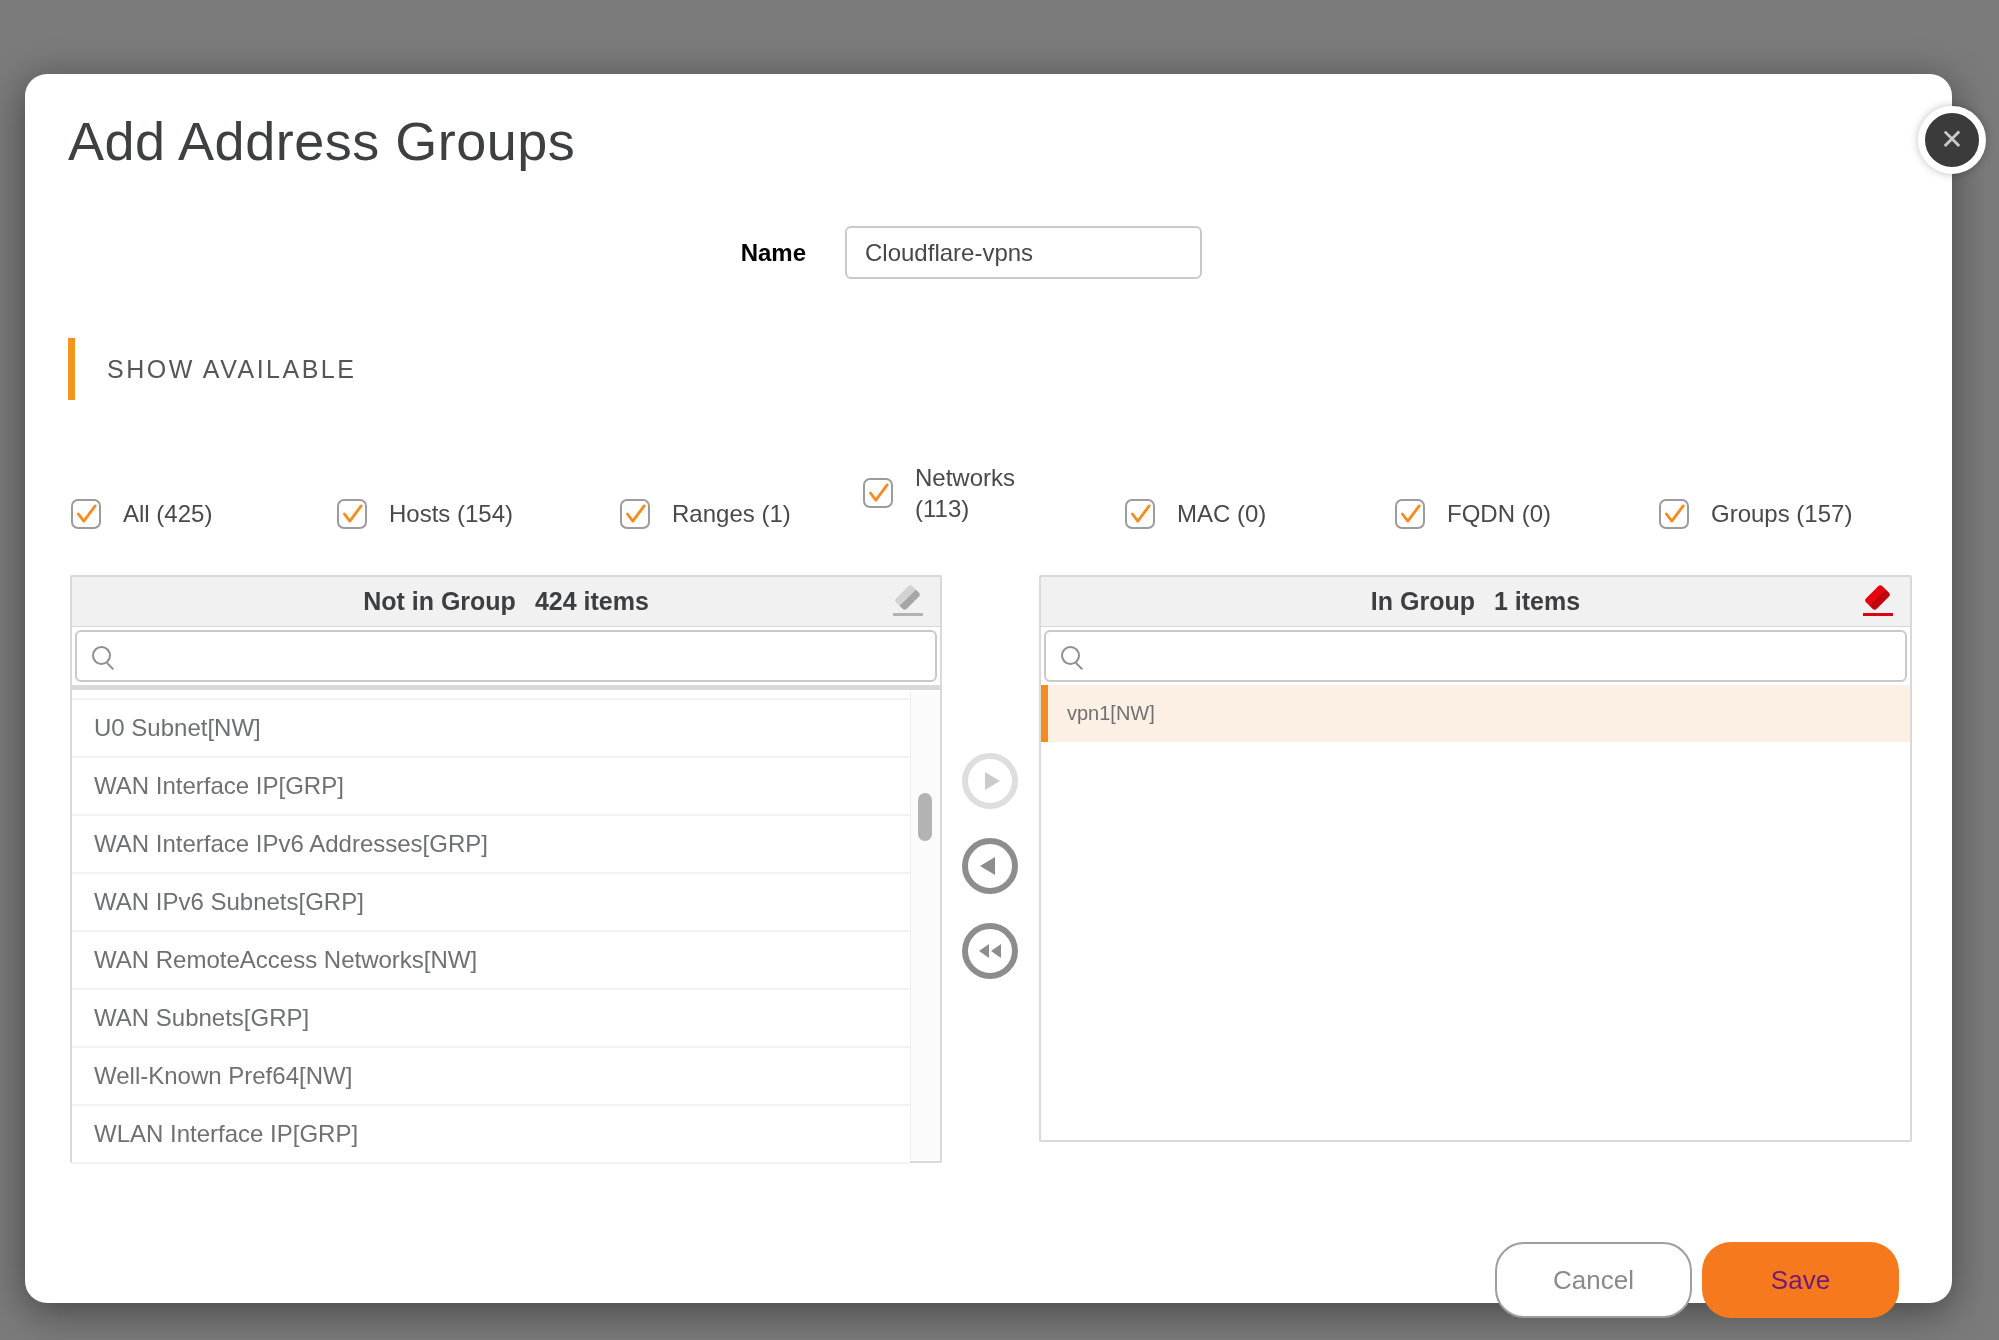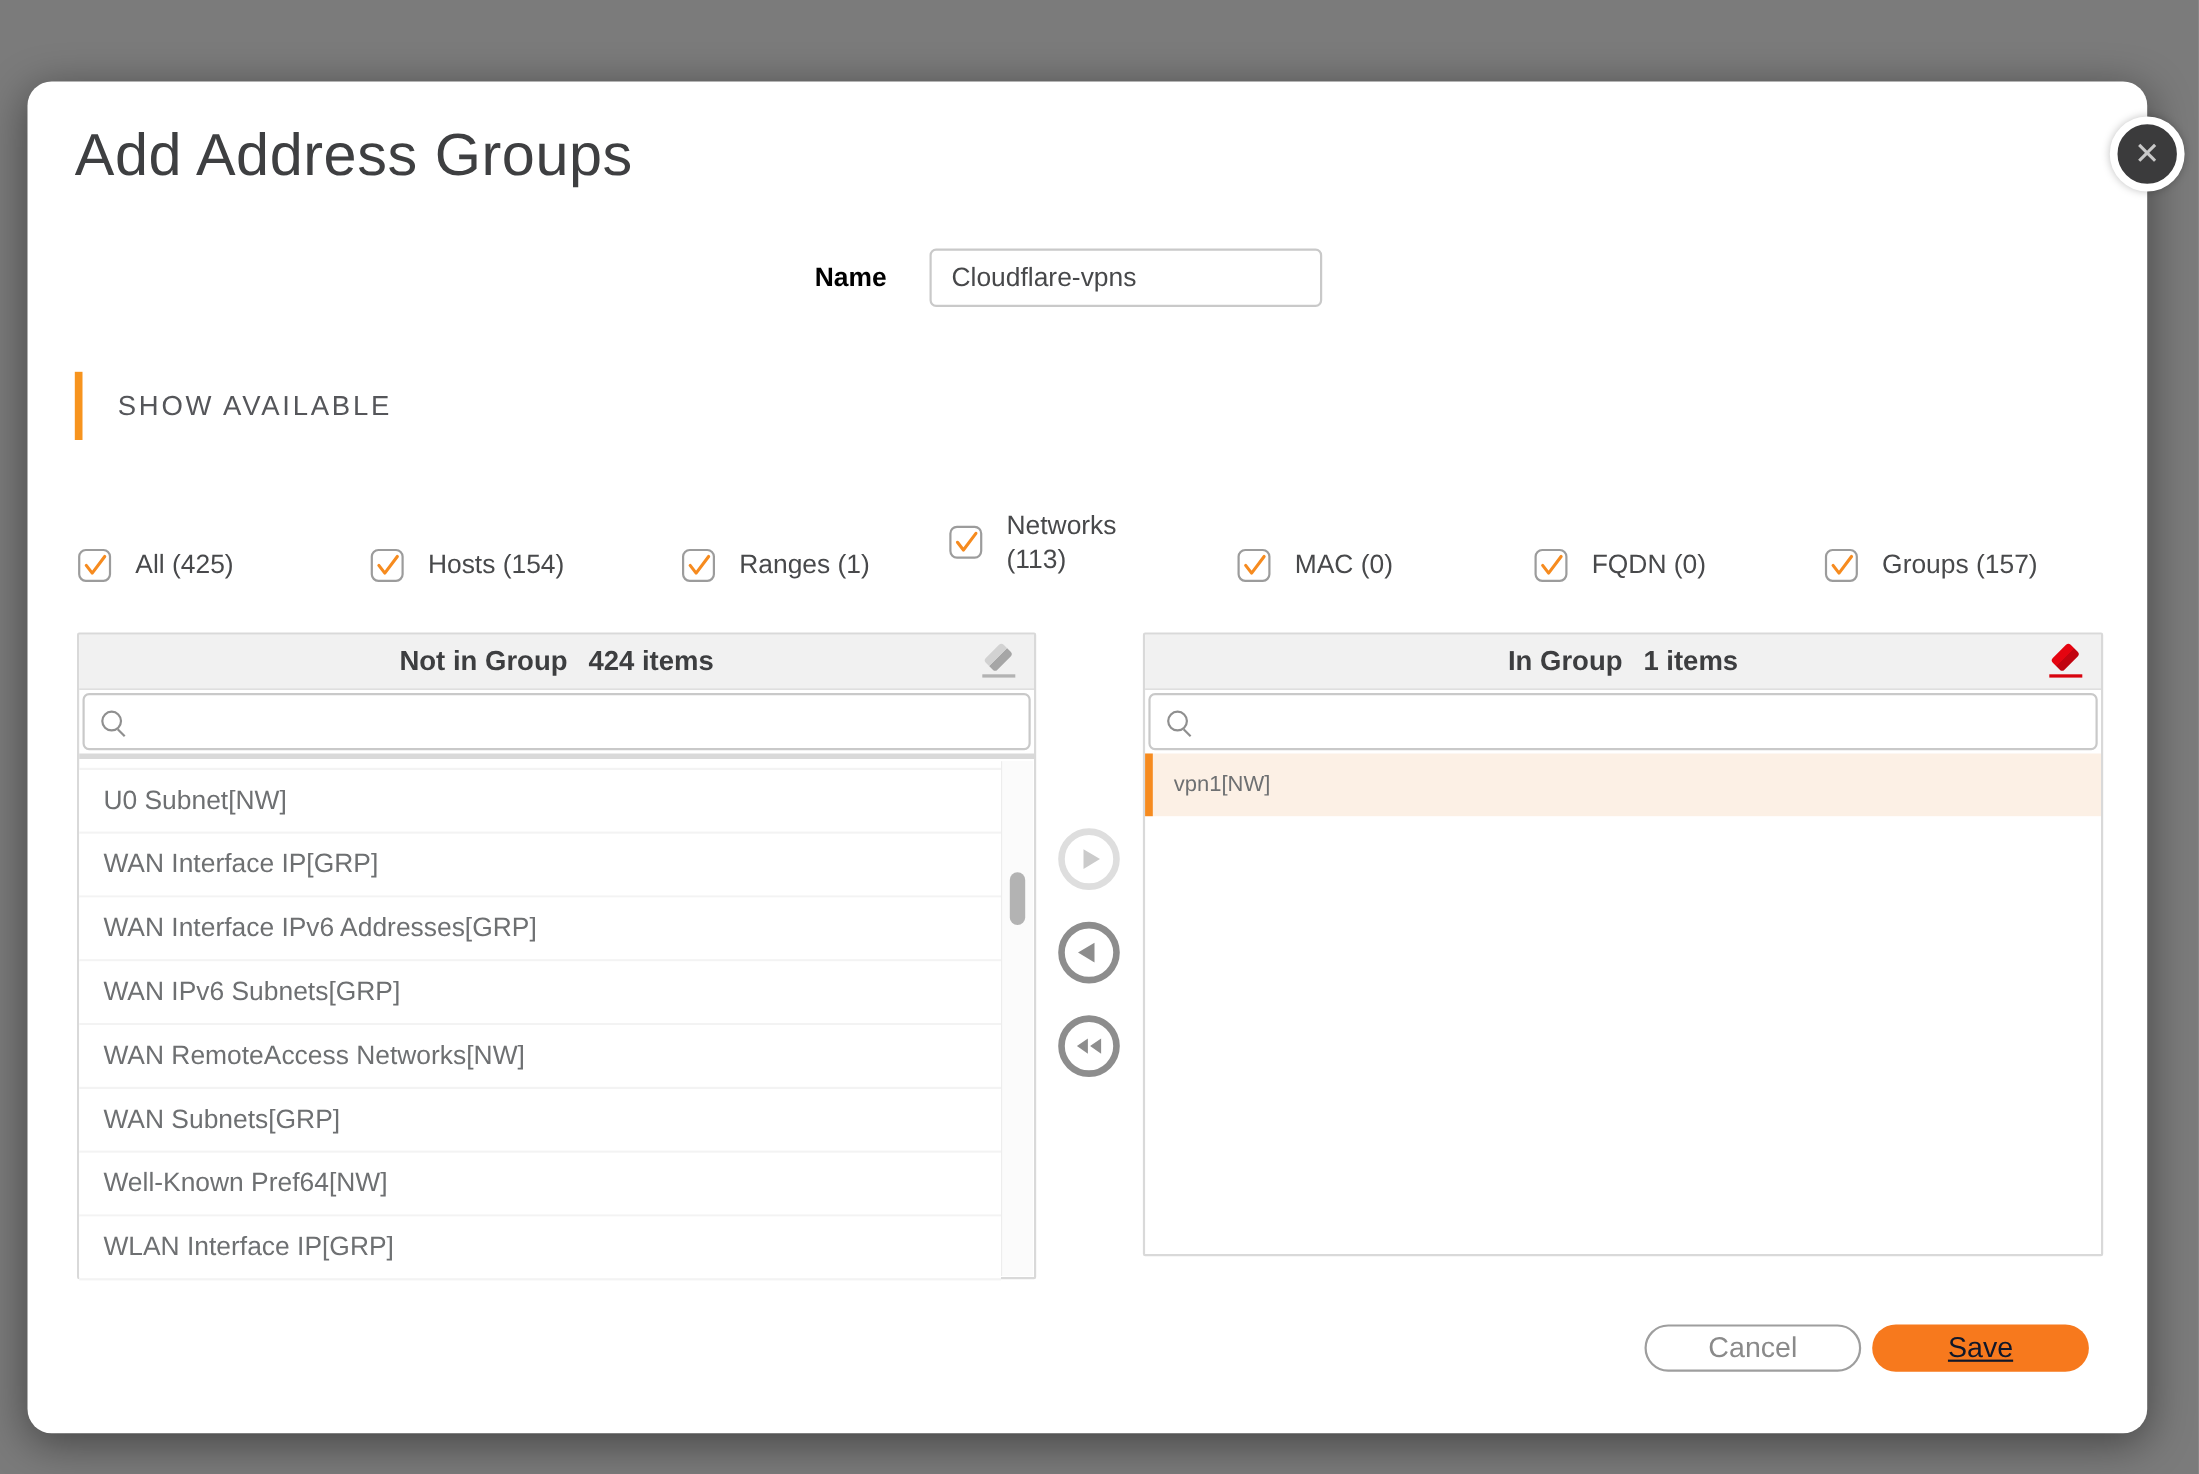--- a/index.html
+++ b/index.html
@@ -123,25 +123,25 @@
   .ig-row .sel-bar {
     position:absolute; left:0; top:0; bottom:0; width:7px; background:#f68b1f;
   }
 
   .xfer { position:absolute; width:56px; height:56px; border-radius:50%;
     background:#fff; display:flex; align-items:center; justify-content:center; cursor:pointer; }
   .xfer.disabled { border:6px solid #dedede; }
   .xfer.enabled { border:6px solid #8d8d8d; }
 
   .btn {
-    position:absolute; top:1130px; width:197px; height:43px; border-radius:29px;
+    position:absolute; top:1168px; width:197px; height:76px; border-radius:29px;
     display:flex; align-items:center; justify-content:center; font-size:26px; cursor:pointer;
   }
   .btn-cancel { left:1470px; background:#fff; border:2px solid #9e9e9e; color:#8a8a8a; }
-  .btn-save  { left:1677px; background:#f7791d; border:none; color:#0f172a;text-decoration:underline; }
+  .btn-save  { left:1677px; background:#f7791d; border:none; color:#701a75; }
 </style>
 </head>
 <body>
 
 <div class="dialog">
 
   <div class="dialog-title">Add Address Groups</div>
 
   <div class="close-btn">
     <span class="close-x">✕</span>

